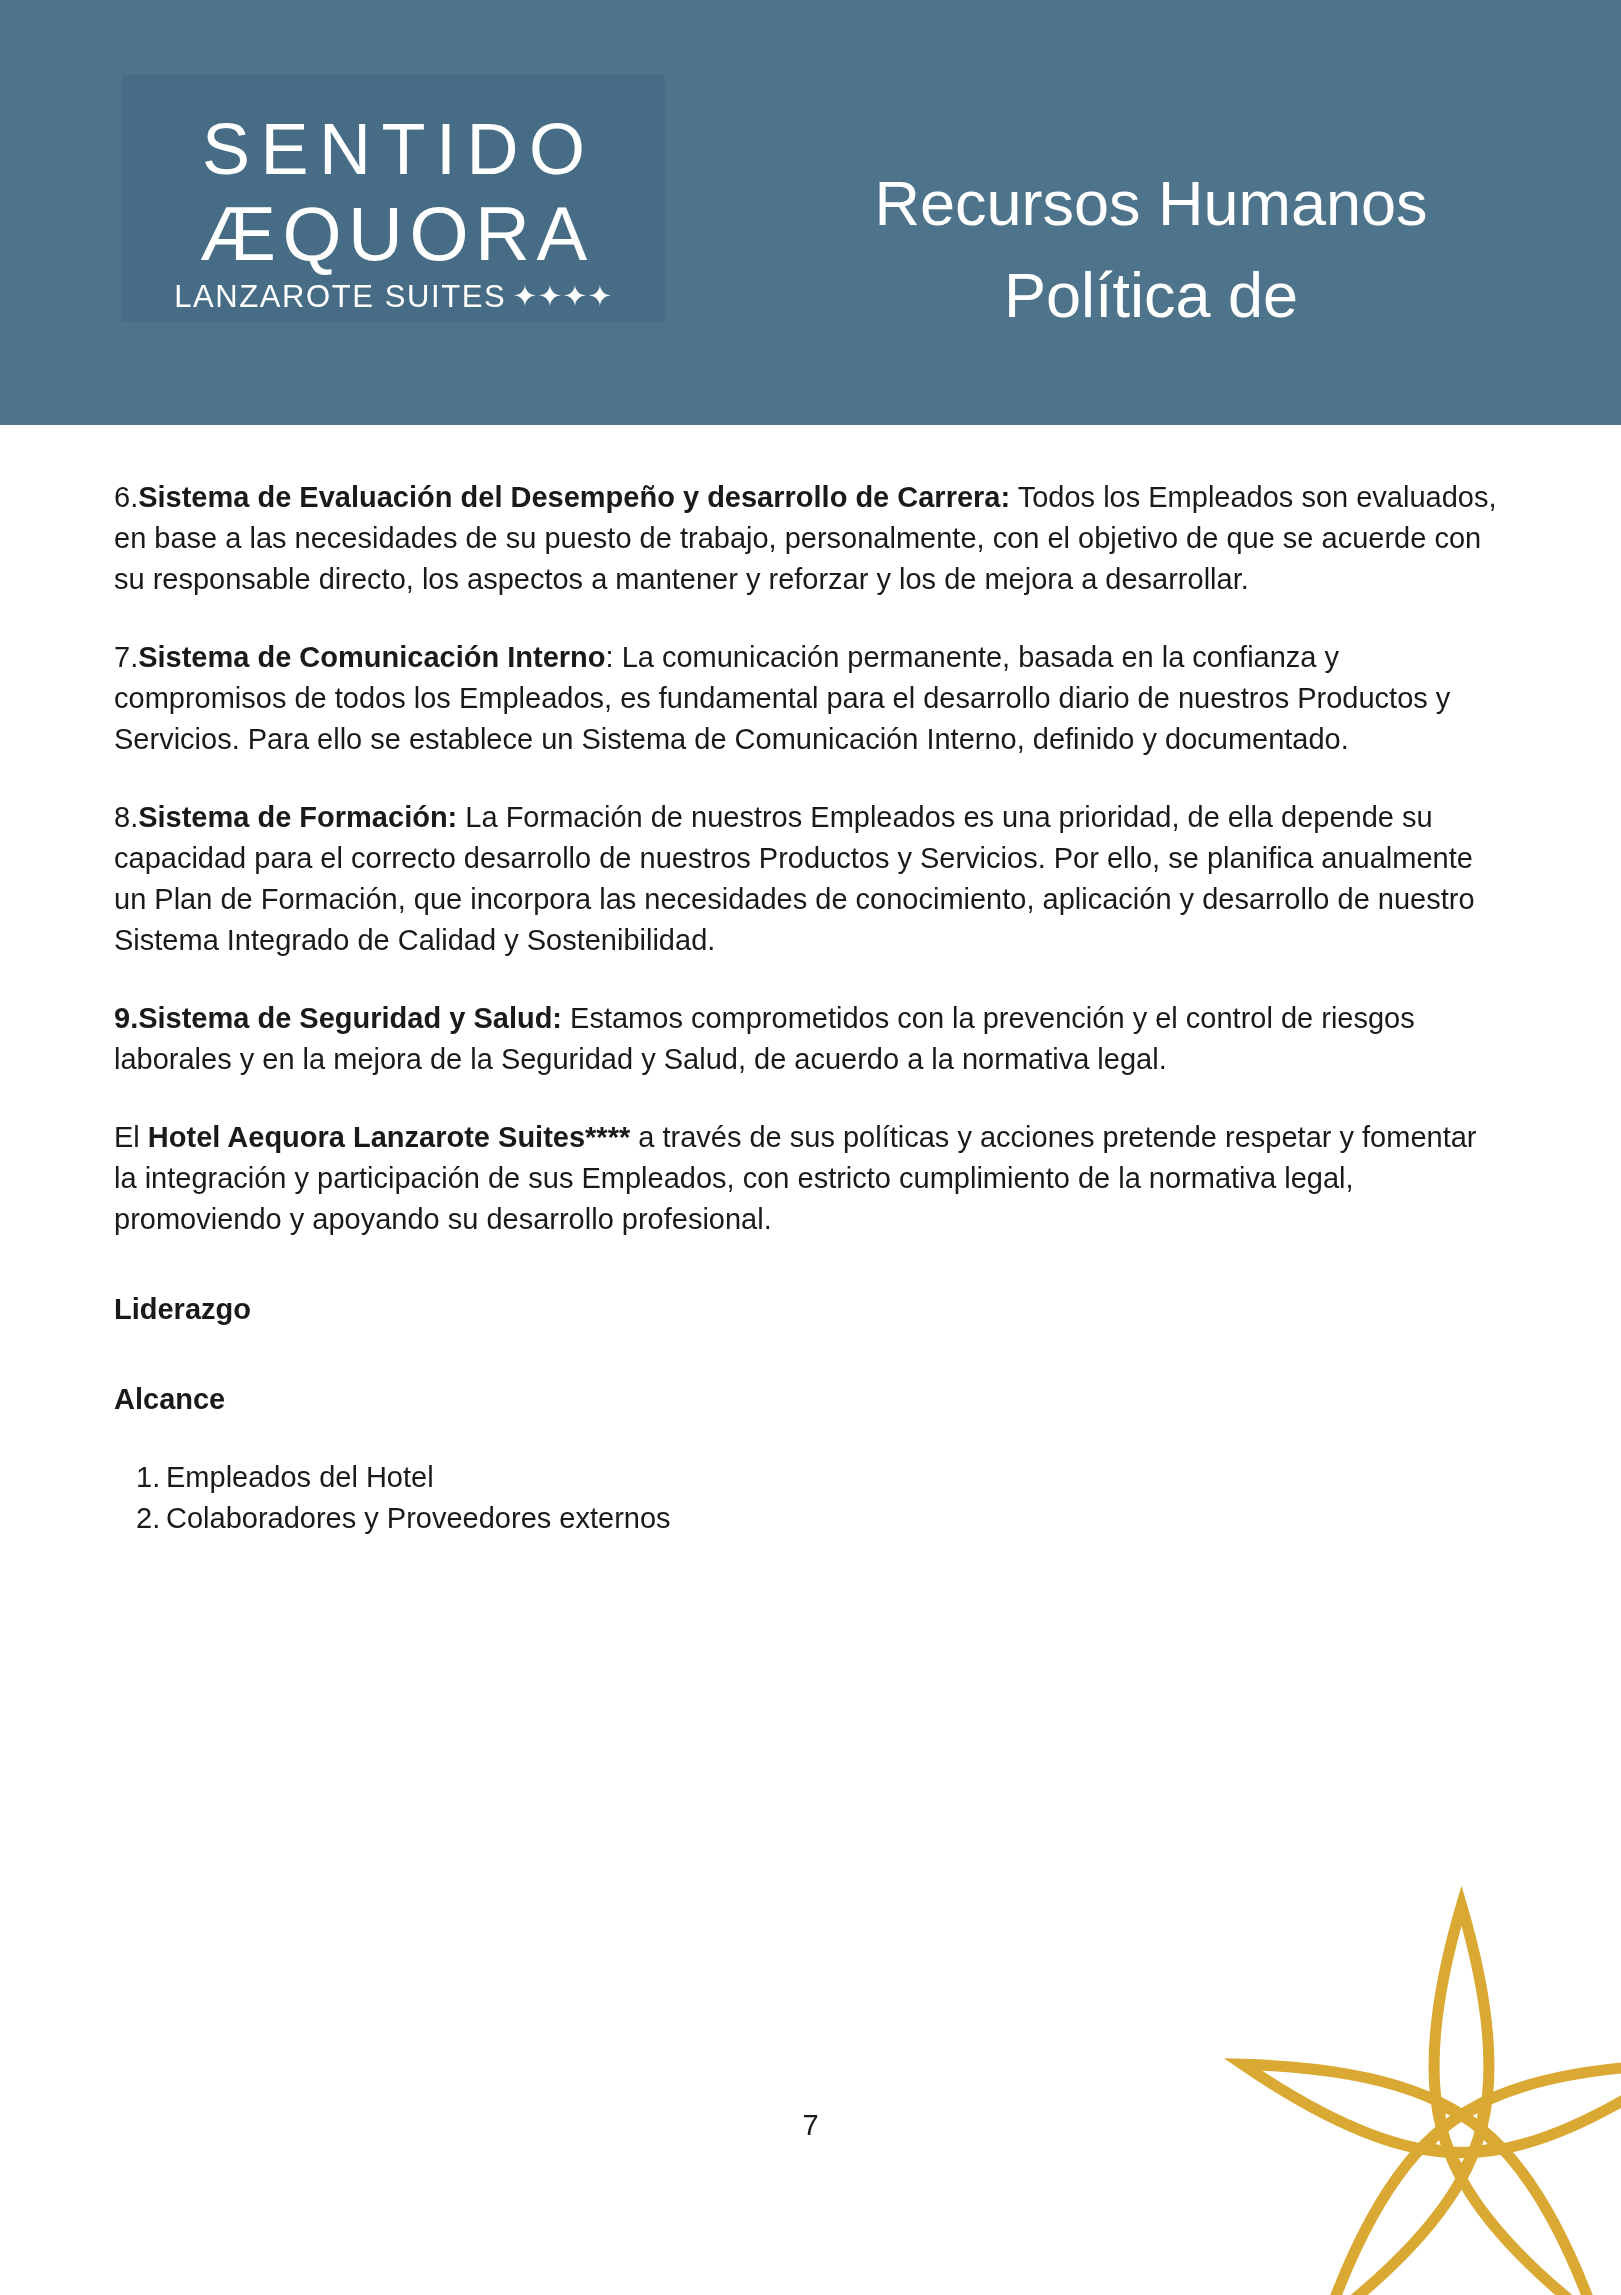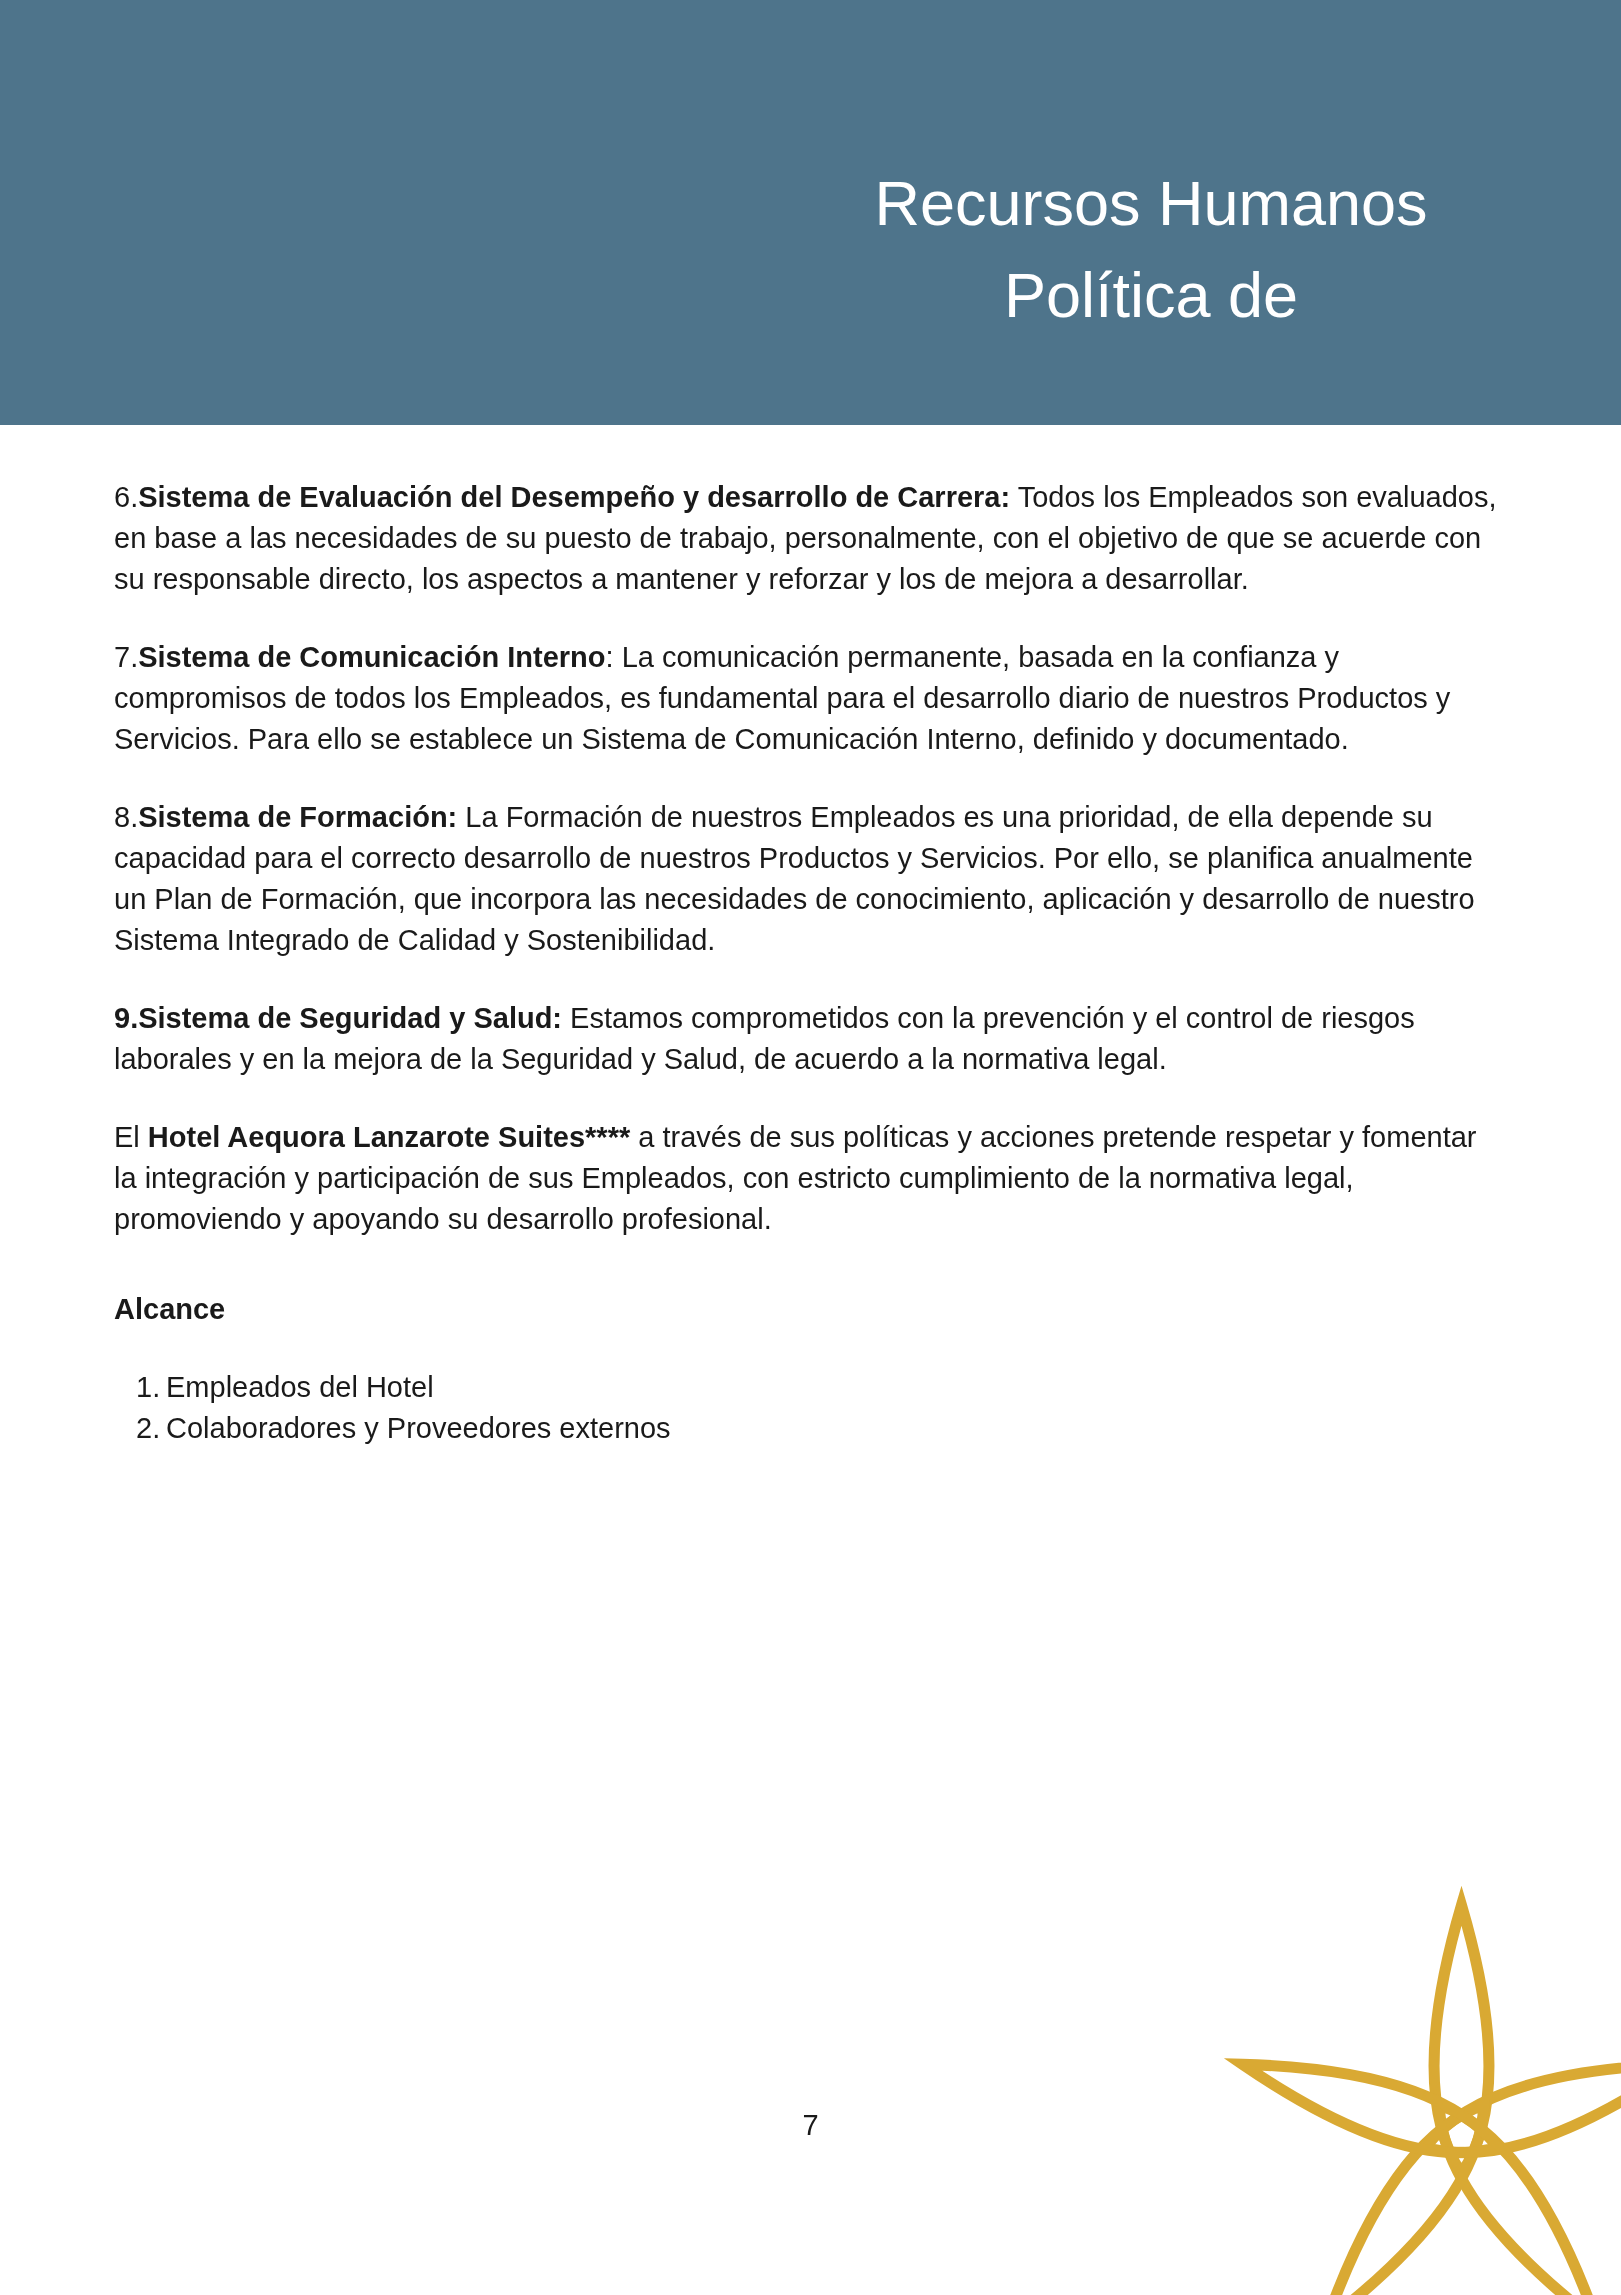--- a/index.html
+++ b/index.html
@@ -79,38 +79,47 @@
     position:absolute; left:1200px; top:1874px;
     width:523px; height:523px;
   }
 </style>
 </head>
 <body>
 
 <div class="page">
 
   <header class="band">
+    <div class="logo-box">
+      <div class="logo-brand">SENTIDO</div>
+      <div class="logo-name">ÆQUORA</div>
+      <div class="logo-sub">
+        <span>LANZAROTE SUITES</span>
+        <span class="logo-stars">✦✦✦✦</span>
+      </div>
+    </div>
     <div class="doc-title">
       <div>Recursos Humanos</div>
       <div>Política de</div>
     </div>
   </header>
 
   <main class="content">
 
     <p><span>6.</span><strong>Sistema de Evaluación del Desempeño y desarrollo de Carrera:</strong><span> Todos los Empleados son evaluados, en base a las necesidades de su puesto de trabajo, personalmente, con el objetivo de que se acuerde con su responsable directo, los aspectos a mantener y reforzar y los de mejora a desarrollar.</span></p>
 
     <p><span>7.</span><strong>Sistema de Comunicación Interno</strong><span>: La comunicación permanente, basada en la confianza y compromisos de todos los Empleados, es fundamental para el desarrollo diario de nuestros Productos y Servicios. Para ello se establece un Sistema de Comunicación Interno, definido y documentado.</span></p>
 
     <p><span>8.</span><strong>Sistema de Formación:</strong><span> La Formación de nuestros Empleados es una prioridad, de ella depende su capacidad para el correcto desarrollo de nuestros Productos y Servicios. Por ello, se planifica anualmente un Plan de Formación, que incorpora las necesidades de conocimiento, aplicación y desarrollo de nuestro Sistema Integrado de Calidad y Sostenibilidad.</span></p>
 
     <p><span></span><strong>9.Sistema de Seguridad y Salud:</strong><span> Estamos comprometidos con la prevención y el control de riesgos laborales y en la mejora de la Seguridad y Salud, de acuerdo a la normativa legal.</span></p>
 
     <p><span>El </span><strong>Hotel Aequora Lanzarote Suites****</strong><span> a través de sus políticas y acciones pretende respetar y fomentar la integración y participación de sus Empleados, con estricto cumplimiento de la normativa legal, promoviendo y apoyando su desarrollo profesional.</span></p>
 
+    <h2>Liderazgo</h2>
 
     <h2>Alcance</h2>
     <ol class="scope-list">
       <li>
           <span class="num">1.</span>
           <span>Empleados del Hotel</span>
         </li>
       <li>
           <span class="num">2.</span>
           <span>Colaboradores y Proveedores externos</span>

